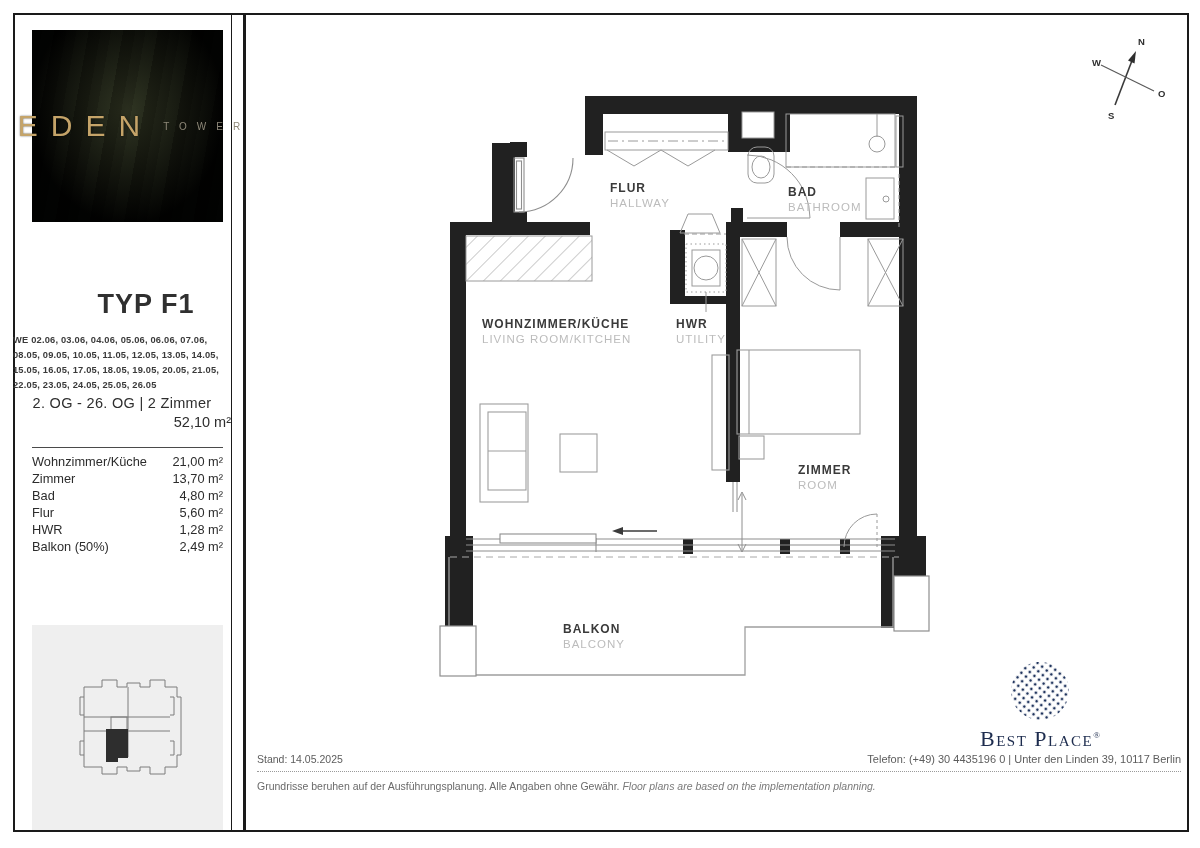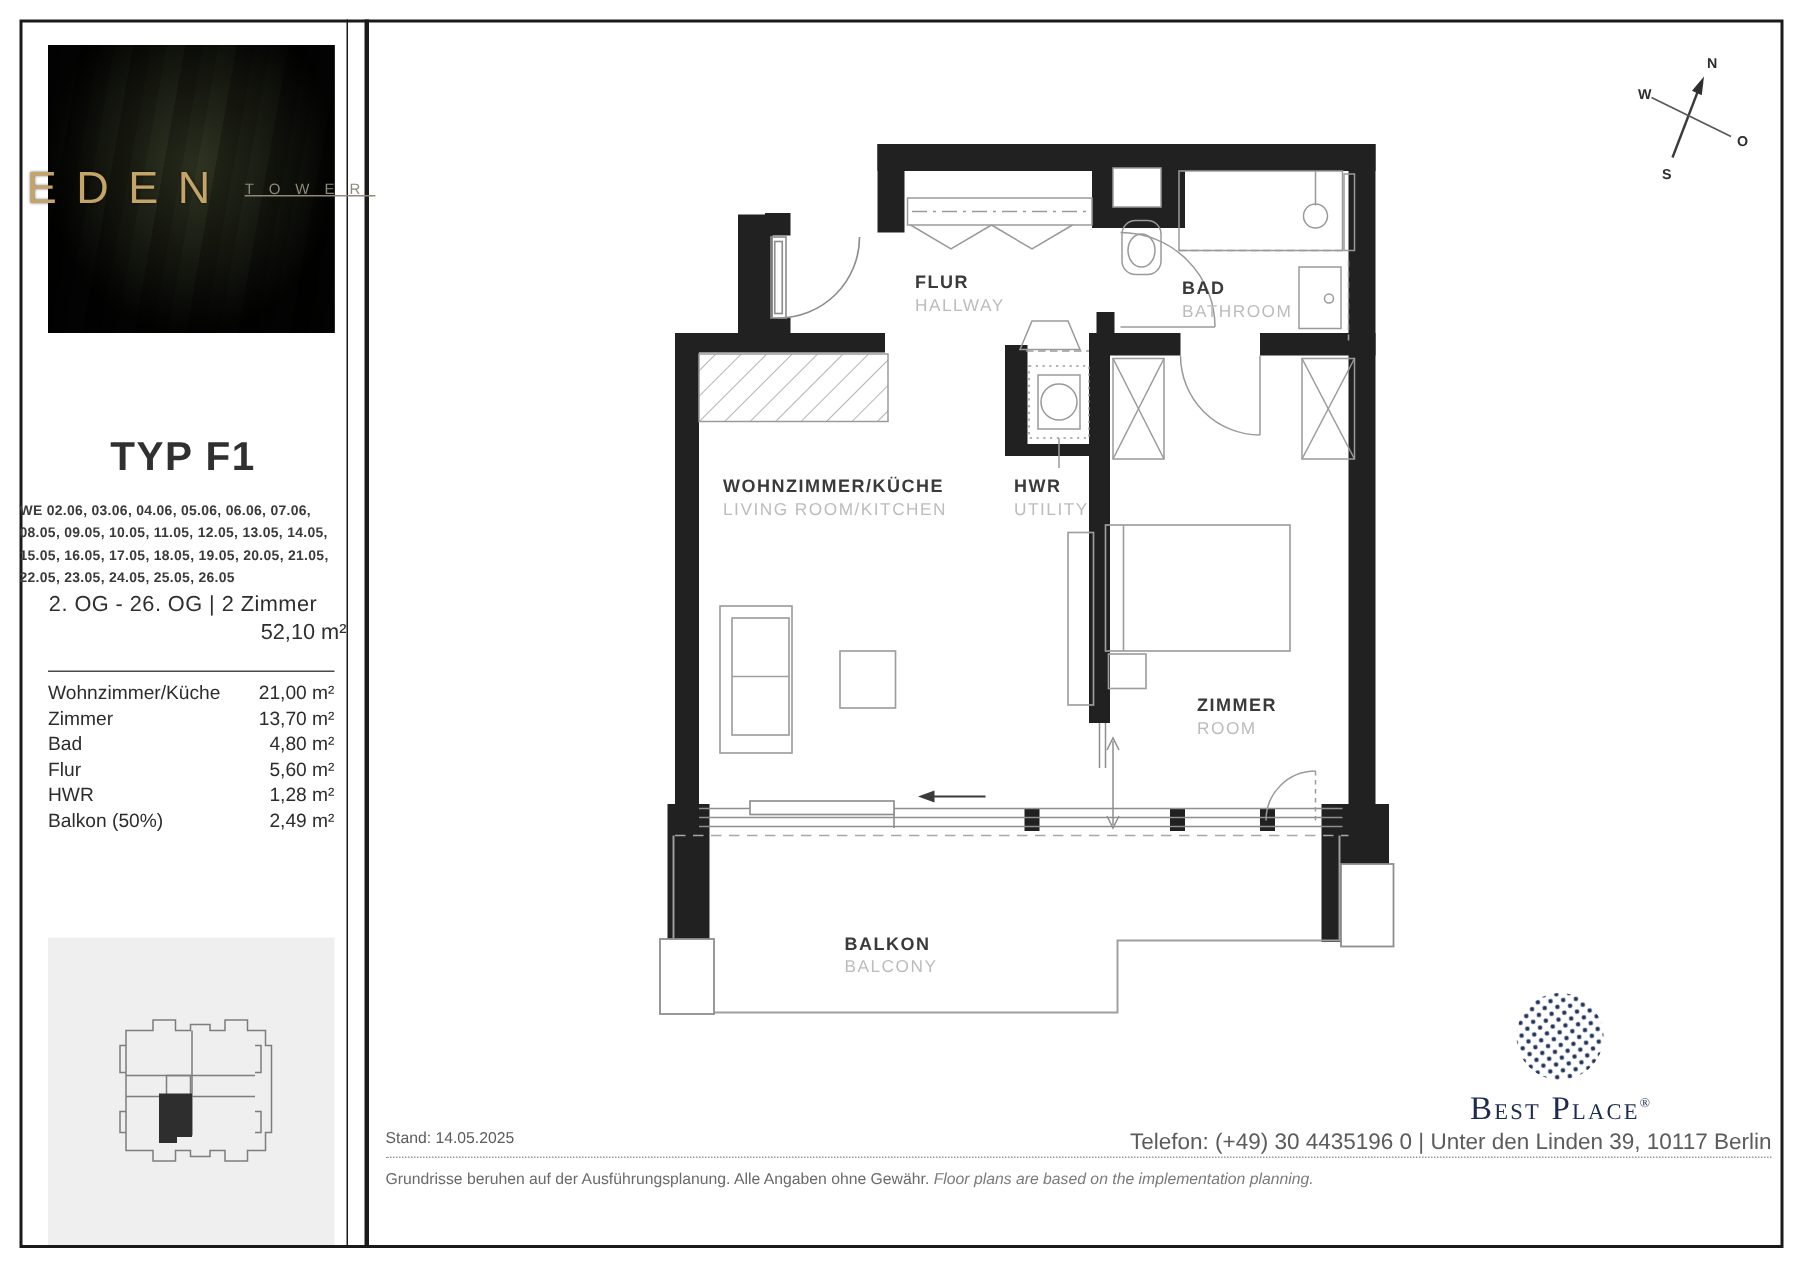--- a/index.html
+++ b/index.html
@@ -13,38 +13,38 @@
 
   
   .logo-box{position:absolute;left:32px;top:30px;width:191px;height:192px;
     background:
       radial-gradient(ellipse at 50% 42%, rgba(82,88,58,.38), rgba(0,0,0,.92) 72%),
       repeating-linear-gradient(100deg,#11140d 0 10px,#1b2015 10px 22px,#090b06 22px 34px),
       #0b0d08;
     display:flex;align-items:center;justify-content:center;}
   .logo-title{color:#c5a469;font-size:30px;font-weight:400;letter-spacing:13px;
     padding-left:13px;text-shadow:0 0 2px rgba(0,0,0,.6);}
-  .logo-sub{color:#8e8878;font-size:10px;letter-spacing:10px;padding-left:10px;text-decoration:underline;}
+  .logo-sub{color:#8e8878;font-size:10px;letter-spacing:10px;padding-left:10px;}
 
   .typ-title{position:absolute;left:13px;top:289px;width:218px;text-align:center;
-    font-size:27px;font-weight:bold;letter-spacing:1px;color:#303030;}
+    font-size:27px;font-weight:bold;letter-spacing:1px;color:#303030;padding-left:24px;}
   .we-block{position:absolute;left:13px;top:333px;width:218px;text-align:left;
     font-size:9.3px;font-weight:bold;color:#3a3a3a;line-height:15px;letter-spacing:.2px;}
   .og-line{position:absolute;left:13px;top:395px;width:218px;text-align:center;
     font-size:14.5px;color:#2e2e2e;letter-spacing:.3px;}
   .total-line{position:absolute;left:13px;top:414px;width:218px;text-align:right;
     font-size:14.5px;color:#2e2e2e;}
   .rule{position:absolute;left:32px;top:447px;width:191px;border-top:1px solid #4a4a4a;}
   .room-table{position:absolute;left:32px;top:453px;width:191px;font-size:12.8px;color:#2c2c2c;}
   .room-row{display:flex;justify-content:space-between;line-height:17px;}
   .keyplan-box{position:absolute;left:32px;top:625px;width:191px;height:205px;background:#efefef;}
 
   
   .stand{position:absolute;left:257px;top:753px;font-size:10.5px;color:#5c5c5c;}
-  .contact{position:absolute;right:19px;top:753px;font-size:15px;color:#5c5c5c;}
+  .contact{position:absolute;right:19px;top:753px;font-size:11px;color:#5c5c5c;}
   .foot-dotted{position:absolute;left:257px;top:771px;width:924px;border-top:1px dotted #9a9a9a;}
   .disclaimer{position:absolute;left:257px;top:780px;font-size:10.5px;color:#6a6a6a;}
   .disclaimer .en{font-style:italic;color:#7a7a7a;}
 
   
   .brand{position:absolute;left:955px;top:662px;width:170px;text-align:center;}
   .bp-globe{width:58px;height:58px;margin:0 auto 6px;border-radius:50%;
     background-image:radial-gradient(circle,#21355e 1.2px,transparent 1.7px);
     background-size:6px 6px;transform:rotate(40deg);}
   .bp-name{font-family:"Liberation Serif",serif;font-variant:small-caps;

